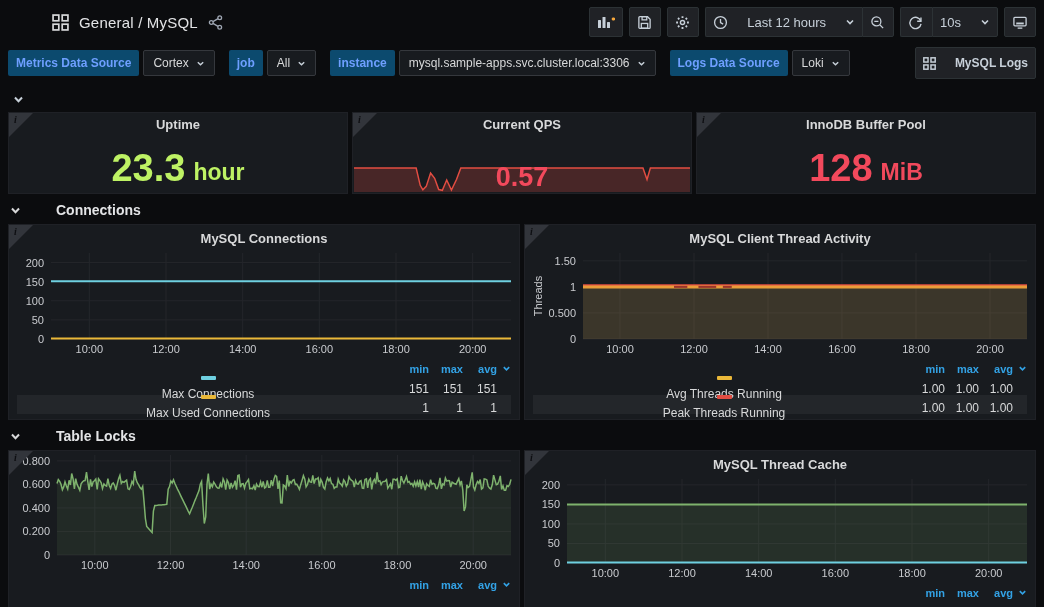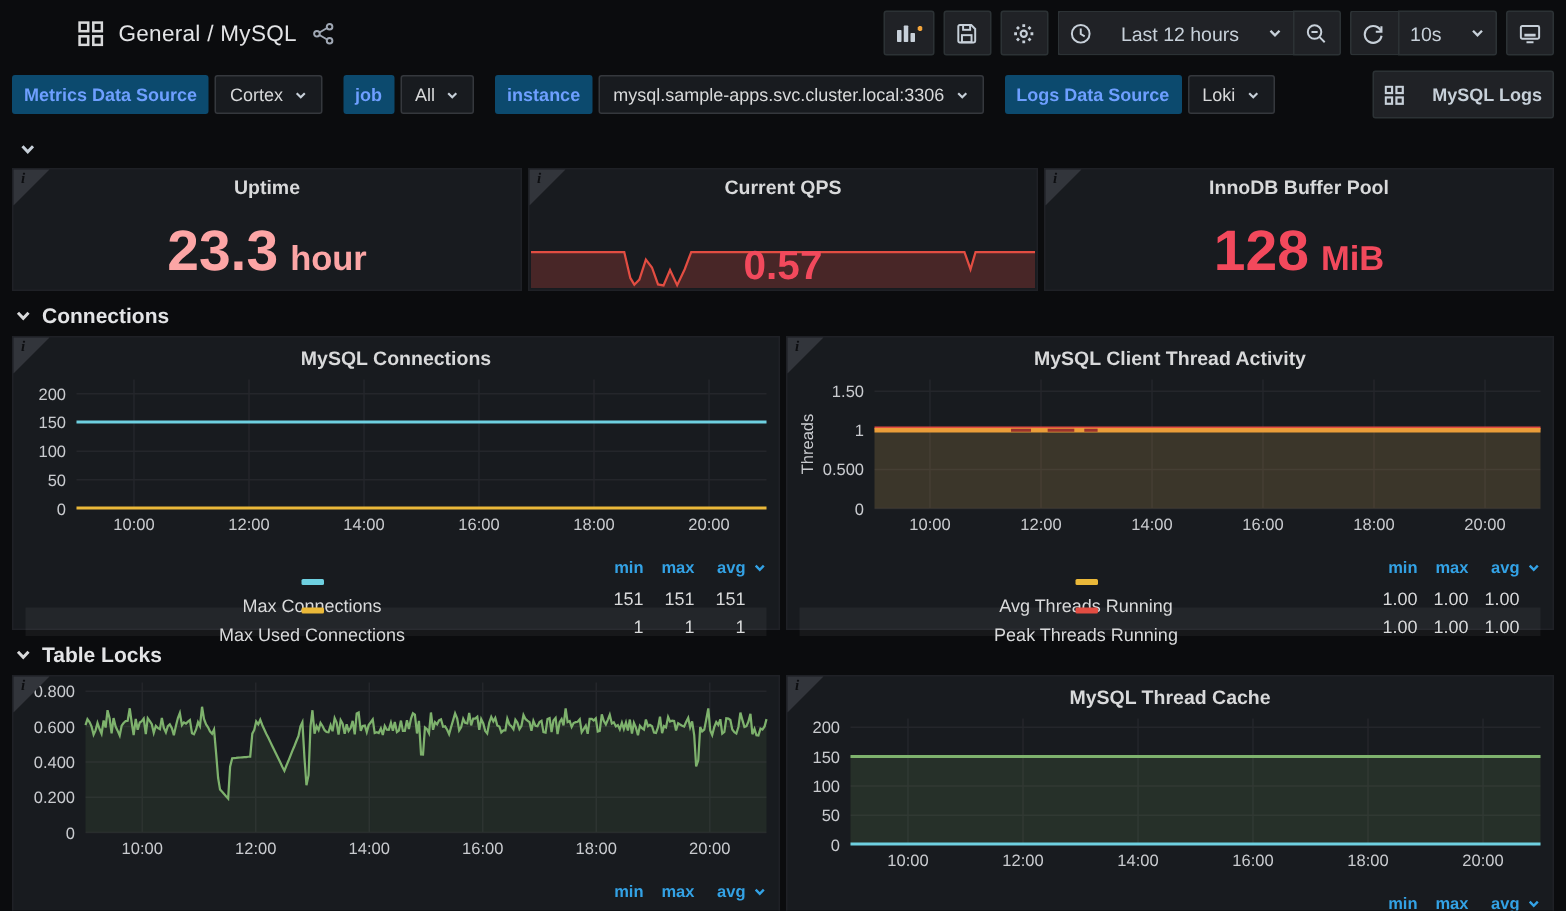--- a/index.html
+++ b/index.html
@@ -39,23 +39,23 @@
     border-right:24px solid transparent;cursor:pointer;z-index:3;}
   .info-corner span{position:absolute;top:-23px;left:5px;font:italic 700 10px "Liberation Serif",serif;color:#0d0e11;}
   .stat-value{position:absolute;left:0;right:0;top:30px;bottom:0;display:flex;align-items:center;
     justify-content:center;gap:8px;z-index:2;}
   .stat-big{font-size:38px;font-weight:700;line-height:1;}
   .stat-unit{font-size:23px;font-weight:700;line-height:1;padding-top:8px;}
   .stat-mid{font-size:27px;font-weight:700;}
   .sparkline{position:absolute;left:1px;right:1px;bottom:1px;height:26px;z-index:1;}
   
   .section{display:flex;align-items:center;gap:7px;height:30px;padding:2px 8px 0 10px;cursor:pointer;}
-  .section .stitle{font-size:14px;font-weight:700;color:#e3e4e6;}
+  .section .stitle{font-size:14px;font-weight:700;color:#e3e4e6;margin-left:28px;}
   
-  .legend{margin-top:16px;font-size:12px;}
+  .legend{margin-top:6px;font-size:12px;}
   .legend-hdr,.legend-row{display:grid;grid-template-columns:1fr 34px 34px 34px 14px;align-items:center;padding:0 0 0 4px;}
   .legend-hdr{height:15px;color:#33a2e5;font-size:11px;font-weight:700;}
   .legend-hdr span{text-align:right;cursor:pointer;}
   .legend-hdr .caret{display:flex;justify-content:flex-end;align-items:center;}
   .legend-row{height:19px;color:#d8d9da;}
   .legend-row.hl{background:rgba(255,255,255,0.05);}
   .lname{display:flex;align-items:center;gap:7px;min-width:0;flex-direction:column;}
   .swatch{width:15px;height:4px;border-radius:1px;flex:0 0 auto;cursor:pointer;}
   .llabel{white-space:nowrap;overflow:hidden;cursor:pointer;font-size:12px;}
   .lval{text-align:right;font-size:12px;}
@@ -223,21 +223,21 @@
       <path d="M1.8 3.2 L5 6.6 L8.2 3.2"></path>
     </svg>
 </div>
 
 <div class="row3">
   <div class="panel stat">
     <div class="info-corner">
         <span>i</span>
       </div>
     <div class="panel-title">Uptime</div>
-    <div class="stat-value" style="color: #fca5a5;">
+    <div class="stat-value" style="color: #bef264;">
       <span class="stat-big">23.3</span>
       <span class="stat-unit">hour</span>
     </div>
   </div>
   <div class="panel stat">
     <div class="info-corner">
         <span>i</span>
       </div>
     <div class="panel-title">Current QPS</div>
     <div class="sparkline">

